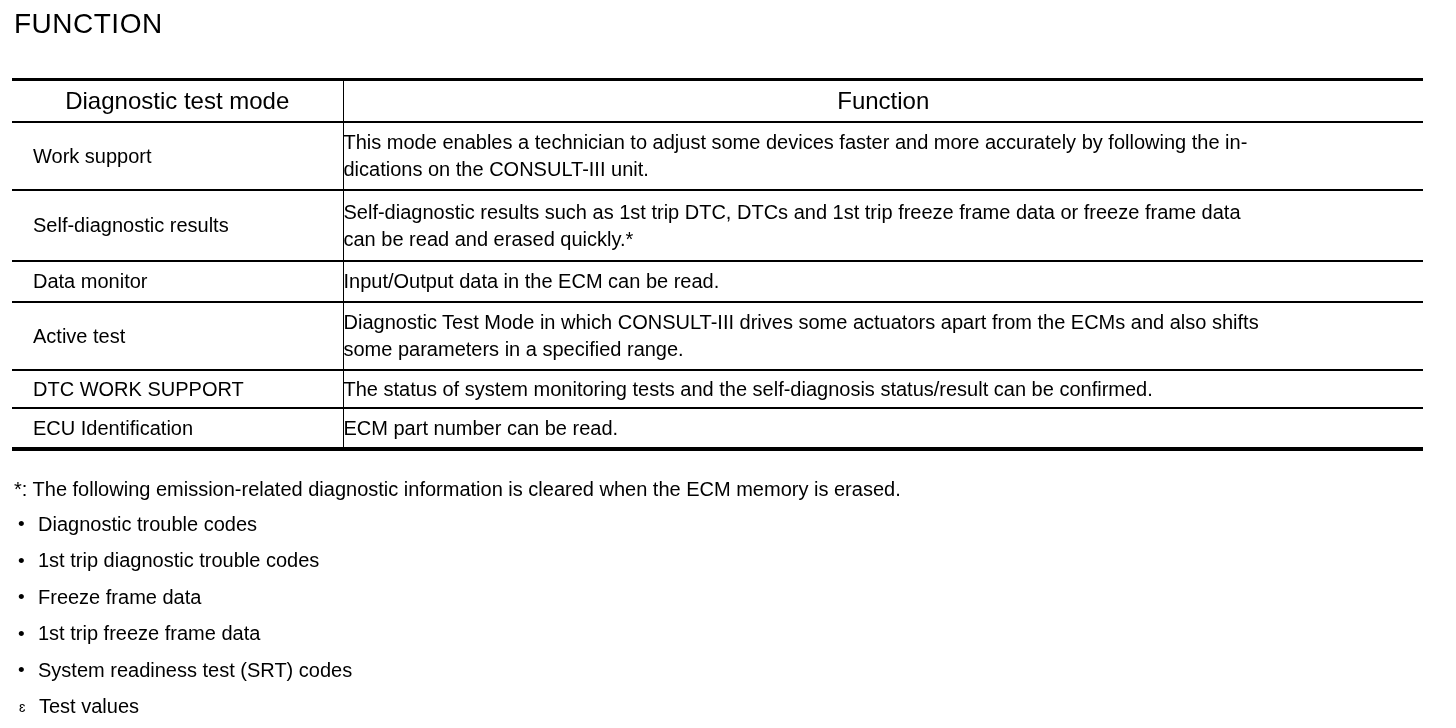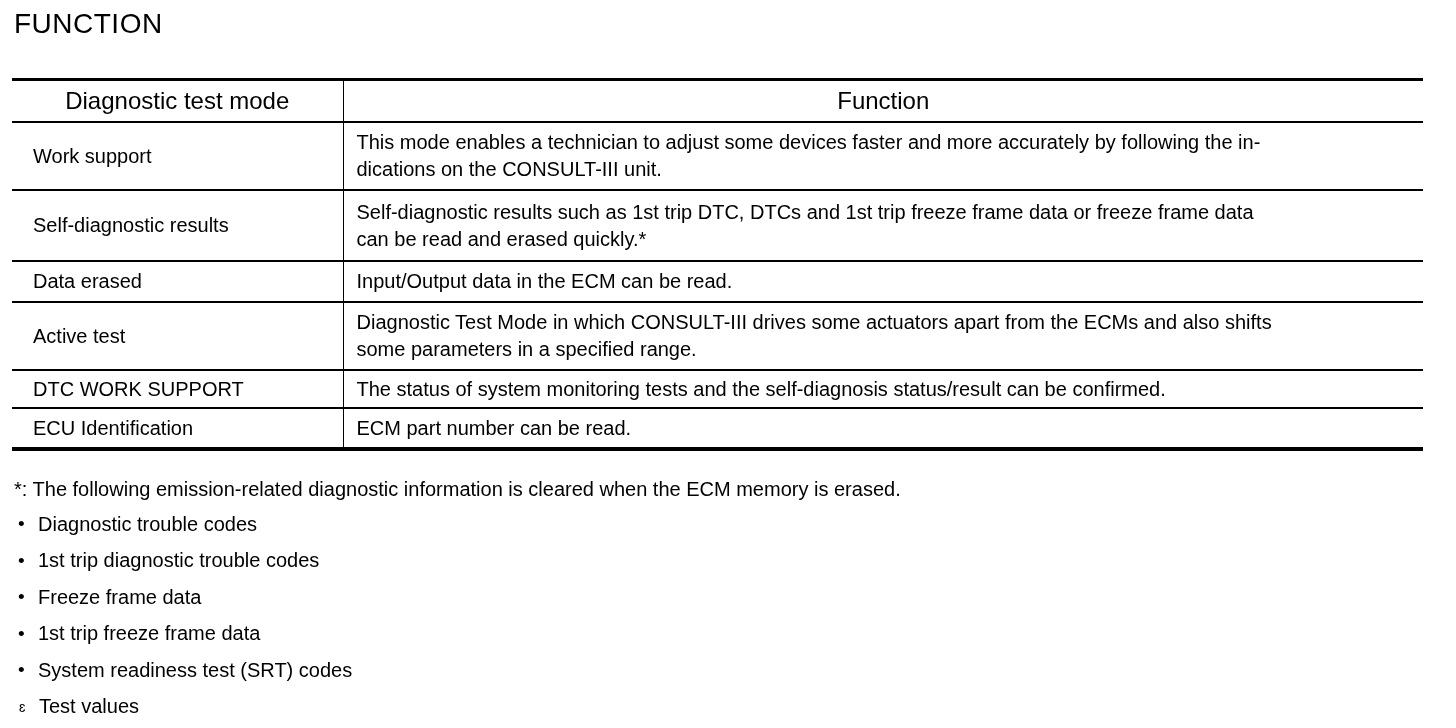--- a/index.html
+++ b/index.html
@@ -53,21 +53,20 @@
     text-align: center;
     font-size: 24px;
   }
   table.func-table td.cell-mode {
     padding-left: 21px;
     text-align: left;
     margin-top: 48px;
   }
   table.func-table td.cell-func {
     border-left: 1.5px solid #000;
-    padding-left: 13px;
     padding-right: 6px;
     white-space: pre;
     line-height: 27px;
   }
   table.func-table thead th.h-func {
     border-left: 1.5px solid #000;
   }
   tr.row-h68 { height: 68px; }
   tr.row-h71 { height: 71px; }
   tr.row-h41 { height: 41px; }
@@ -127,21 +126,21 @@
         <td class="cell-mode">Work support</td>
         <td class="cell-func">This mode enables a technician to adjust some devices faster and more accurately by following the in-
 dications on the CONSULT-III unit.</td>
       </tr>
       <tr class="row-h71">
         <td class="cell-mode">Self-diagnostic results</td>
         <td class="cell-func">Self-diagnostic results such as 1st trip DTC, DTCs and 1st trip freeze frame data or freeze frame data
 can be read and erased quickly.*</td>
       </tr>
       <tr class="row-h41">
-        <td class="cell-mode">Data erased</td>
+        <td class="cell-mode">Data monitor</td>
         <td class="cell-func">Input/Output data in the ECM can be read.</td>
       </tr>
       <tr class="row-h68">
         <td class="cell-mode">Active test</td>
         <td class="cell-func">Diagnostic Test Mode in which CONSULT-III drives some actuators apart from the ECMs and also shifts
 some parameters in a specified range.</td>
       </tr>
       <tr class="row-h42">
         <td class="cell-mode">DTC WORK SUPPORT</td>
         <td class="cell-func">The status of system monitoring tests and the self-diagnosis status/result can be confirmed.</td>

